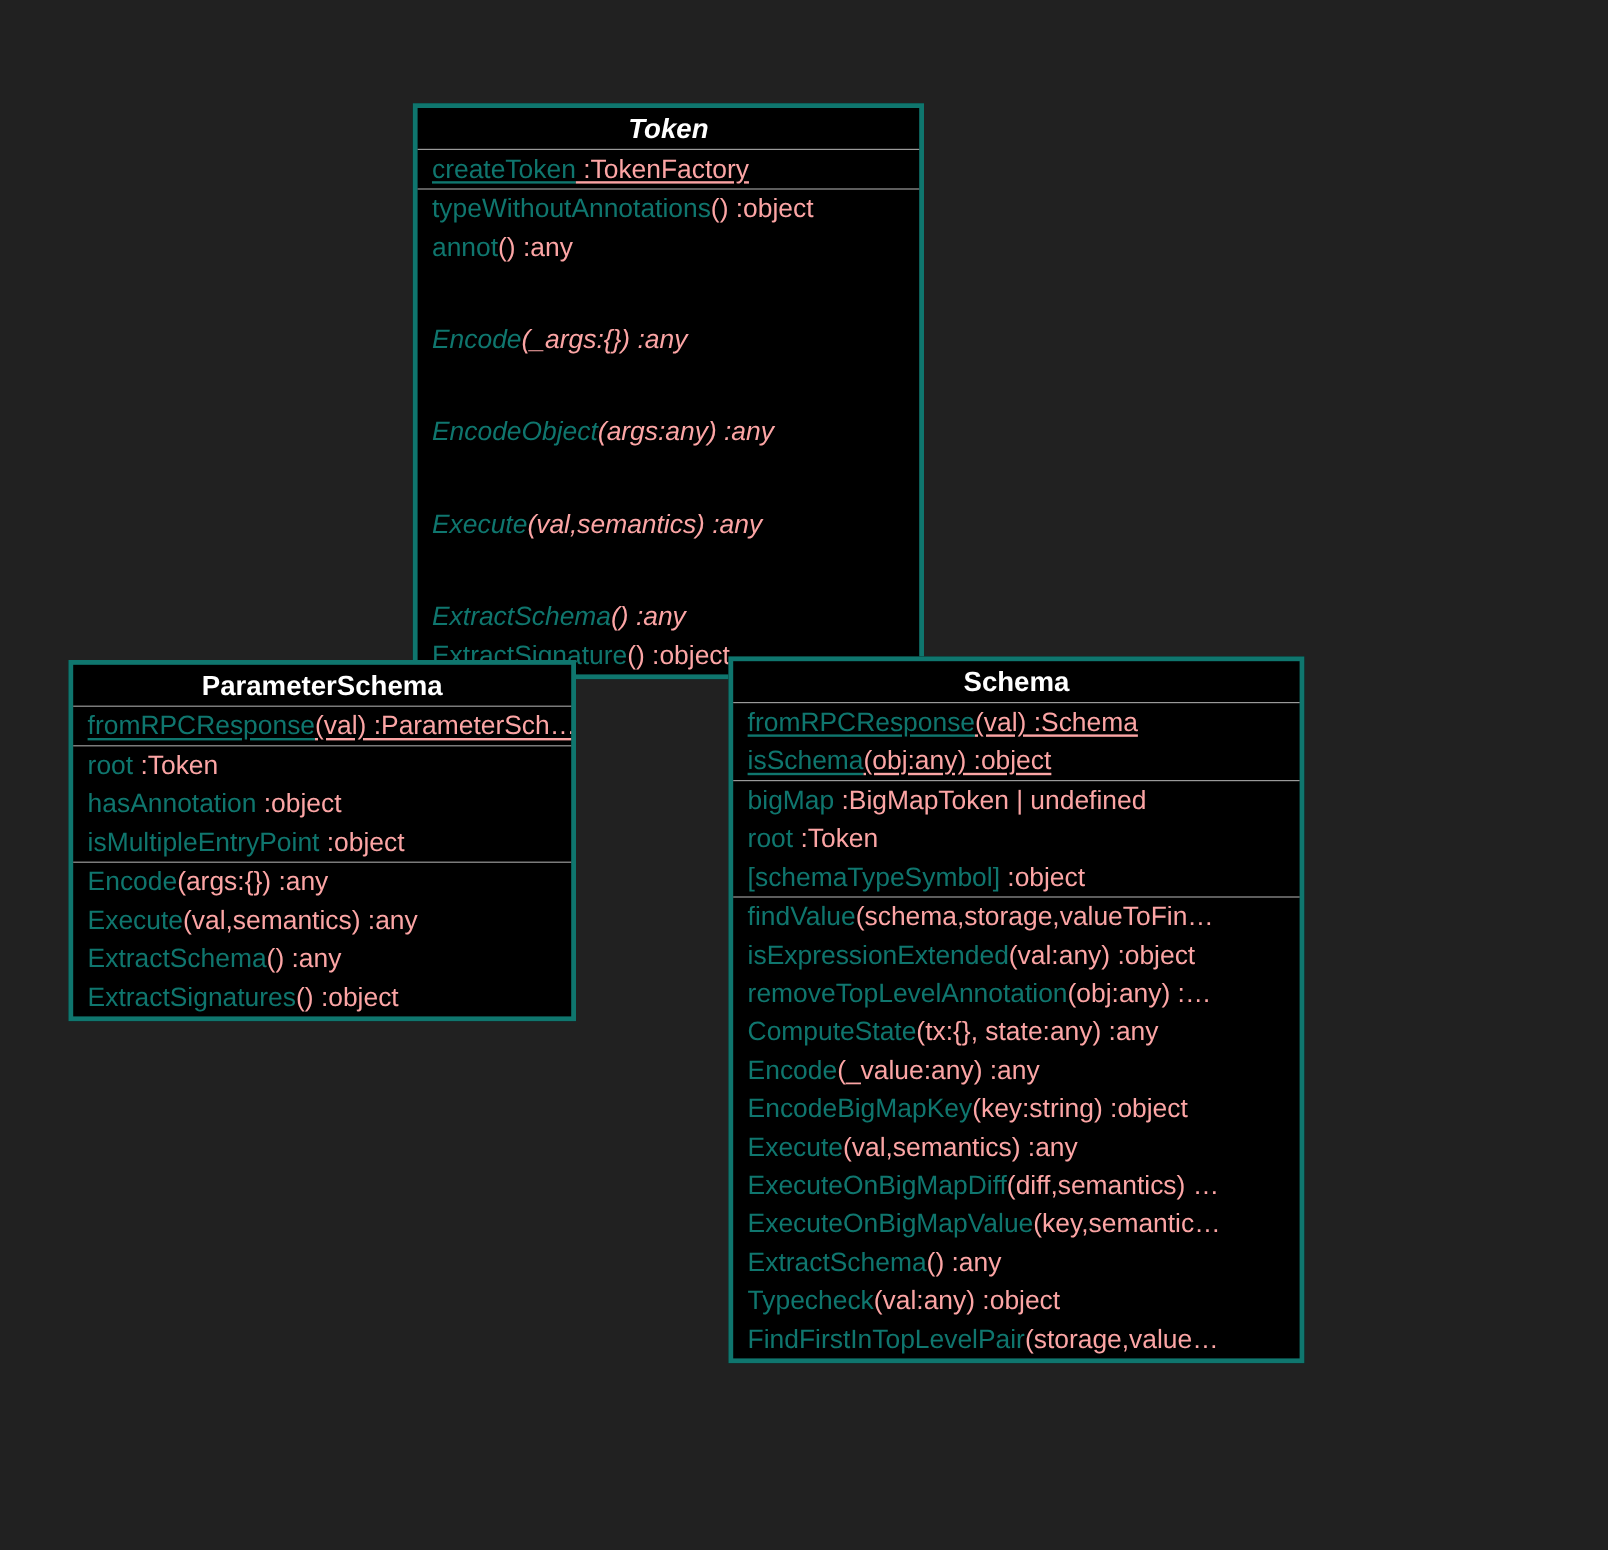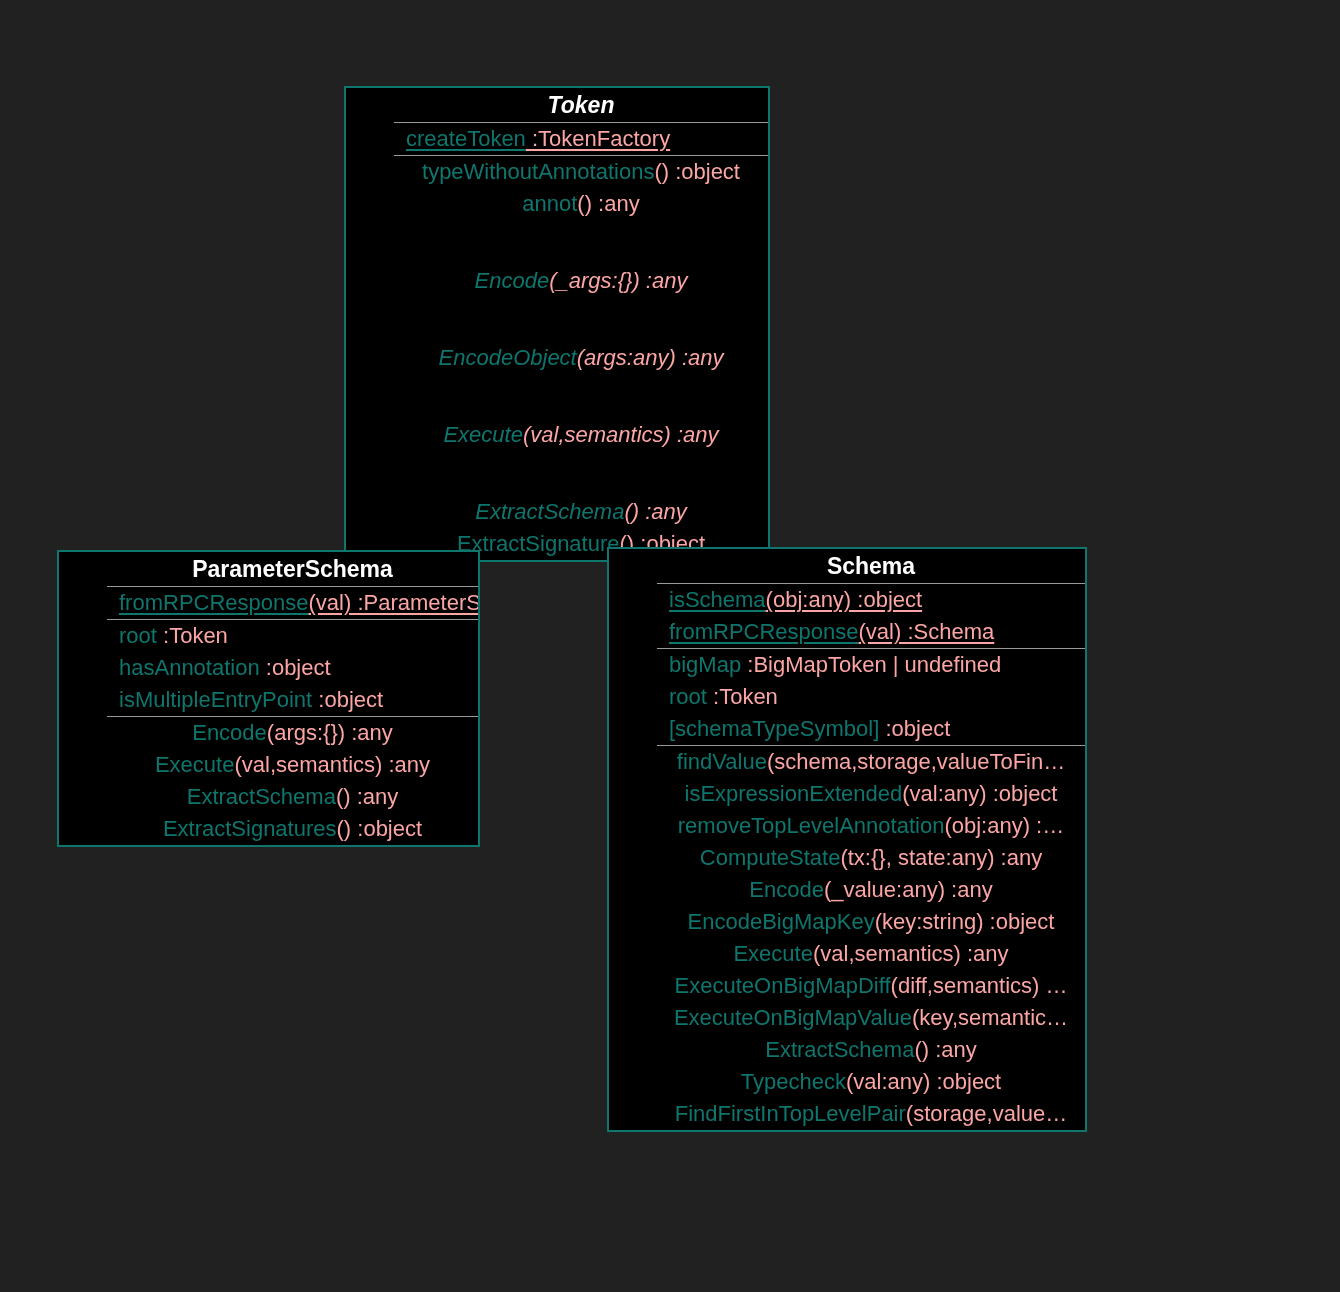--- a/index.html
+++ b/index.html
@@ -8,41 +8,40 @@
     background: #212121;
     font-family: "Liberation Sans", "DejaVu Sans", sans-serif;
   }
   .canvas { position: relative; width: 1340px; height: 1292px; overflow: hidden; }
   .edges { position: absolute; left: 0; top: 0; width: 1340px; height: 1292px; }
 
   .class-box {
     position: absolute;
     box-sizing: border-box;
     background: #000000;
-    border: 2px solid #0f766e;
+    border: 4px solid #0f766e;
     color: #ffffff;
-    padding-left: 48px;
   }
   .box-token           { left: 344px; top:  86px; width: 426px; }
   .box-parameterschema { left:  57px; top: 550px; width: 423px; }
   .box-schema          { left: 607px; top: 547px; width: 480px; }
 
   .class-title {
     font-size: 23px;
     font-weight: bold;
     line-height: 34px;
     text-align: center;
     border-bottom: 1px solid #9a9a9a;
     white-space: nowrap;
     overflow: hidden;
   }
   .class-title.abstract { font-style: italic; }
 
   .section { border-bottom: 1px solid #9a9a9a; }
-  .section:last-child { border-bottom: none; text-align: center; }
+  .section:last-child { border-bottom: none; }
 
   .row {
     font-size: 22px;
     line-height: 32px;
     padding: 0 12px;
     white-space: nowrap;
     overflow: hidden;
   }
   .row .mname { color: #0f766e; }
   .row .mtype { color: #fca5a5; }
@@ -107,22 +106,22 @@
           <div class="row"><span class="mname">ExtractSchema</span><span class="mtype">() :any</span></div>
           <div class="row"><span class="mname">ExtractSignatures</span><span class="mtype">() :object</span></div>
         </div>
       </div>
   </div>
 
   <div class="class-box box-schema">
     <div class="class-title">Schema</div>
     <div class="class-body">
         <div class="section">
+          <div class="row static"><span class="mname">fromRPCResponse</span><span class="mtype">(val) :Schema</span></div>
           <div class="row static"><span class="mname">isSchema</span><span class="mtype">(obj:any) :object</span></div>
-          <div class="row static"><span class="mname">fromRPCResponse</span><span class="mtype">(val) :Schema</span></div>
         </div>
         <div class="section">
           <div class="row"><span class="mname">bigMap</span><span class="mtype"> :BigMapToken | undefined</span></div>
           <div class="row"><span class="mname">root</span><span class="mtype"> :Token</span></div>
           <div class="row"><span class="mname">[schemaTypeSymbol]</span><span class="mtype"> :object</span></div>
         </div>
         <div class="section">
           <div class="row"><span class="mname">findValue</span><span class="mtype">(schema,storage,valueToFin…</span></div>
           <div class="row"><span class="mname">isExpressionExtended</span><span class="mtype">(val:any) :object</span></div>
           <div class="row"><span class="mname">removeTopLevelAnnotation</span><span class="mtype">(obj:any) :…</span></div>

